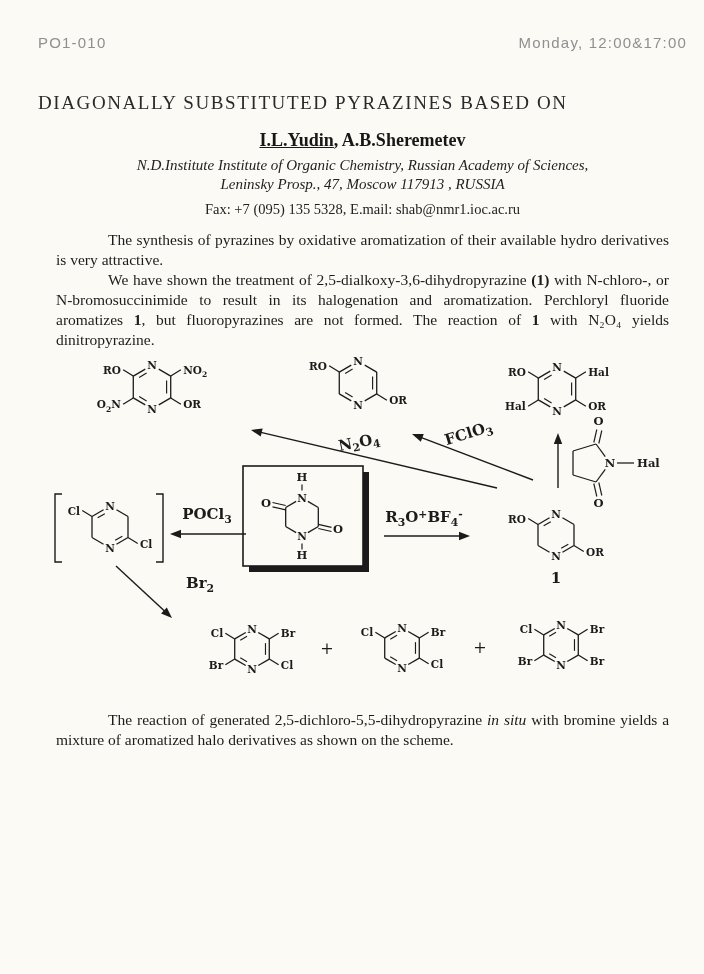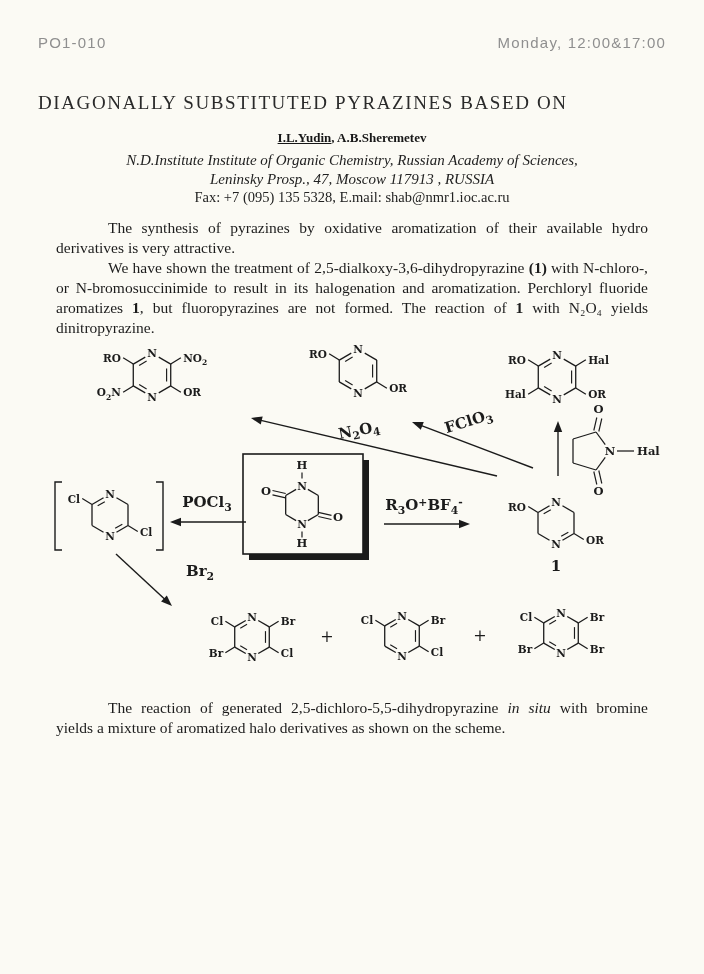--- a/index.html
+++ b/index.html
@@ -3,35 +3,35 @@
 <meta charset="utf-8">
 <style>
   html,body{margin:0;padding:0;}
   body{
     width:704px;height:974px;
     background:#fbfaf4;
     font-family:"Liberation Serif","DejaVu Serif",serif;
     color:#1e1e1e;
     overflow:hidden;
   }
-  .page{box-sizing:border-box;width:704px;height:974px;padding:34px 38px 0 38px;}
+  .page{box-sizing:border-box;width:704px;height:974px;padding:34px 17px 0 38px;}
   .header-row{
     display:flex;justify-content:space-between;align-items:baseline;
     font-family:"Liberation Sans","DejaVu Sans",sans-serif;
     color:#8f8f8f;font-size:15px;letter-spacing:1.2px;
   }
   .title{
     margin:40px 0 0;text-align:left;
     font-size:19px;font-weight:normal;letter-spacing:1.6px;
     color:#2a2a2a;line-height:23px;
   }
-  .authors{margin-top:16px;text-align:center;font-weight:bold;font-size:13px;color:#171717;}
+  .authors{margin-top:16px;text-align:center;font-weight:bold;font-size:18px;color:#171717;}
   .authors .u{text-decoration:underline;}
   .affil{margin-top:5px;text-align:center;font-style:italic;font-size:15px;line-height:19px;color:#222;}
-  .contact{text-align:center;font-size:14.5px;color:#222;}
+  .contact{margin-top:7px;text-align:center;font-size:14.5px;color:#222;}
   .para{
     margin:12px 18px 0;text-align:justify;
     font-size:15.5px;line-height:20px;text-indent:52px;color:#1c1c1c;
   }
   .para + .para{margin-top:0;}
   .scheme{position:relative;width:704px;height:352px;margin:-4px 0 0 -38px;}
   .scheme svg{display:block;position:absolute;left:0;top:0;}
 </style>
 </head>
 <body>

